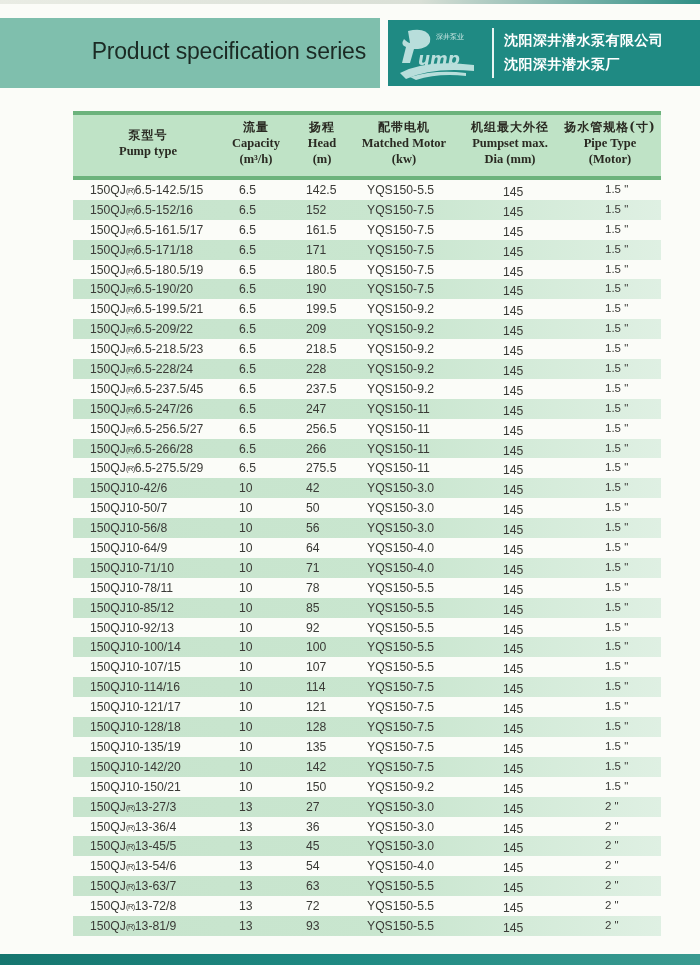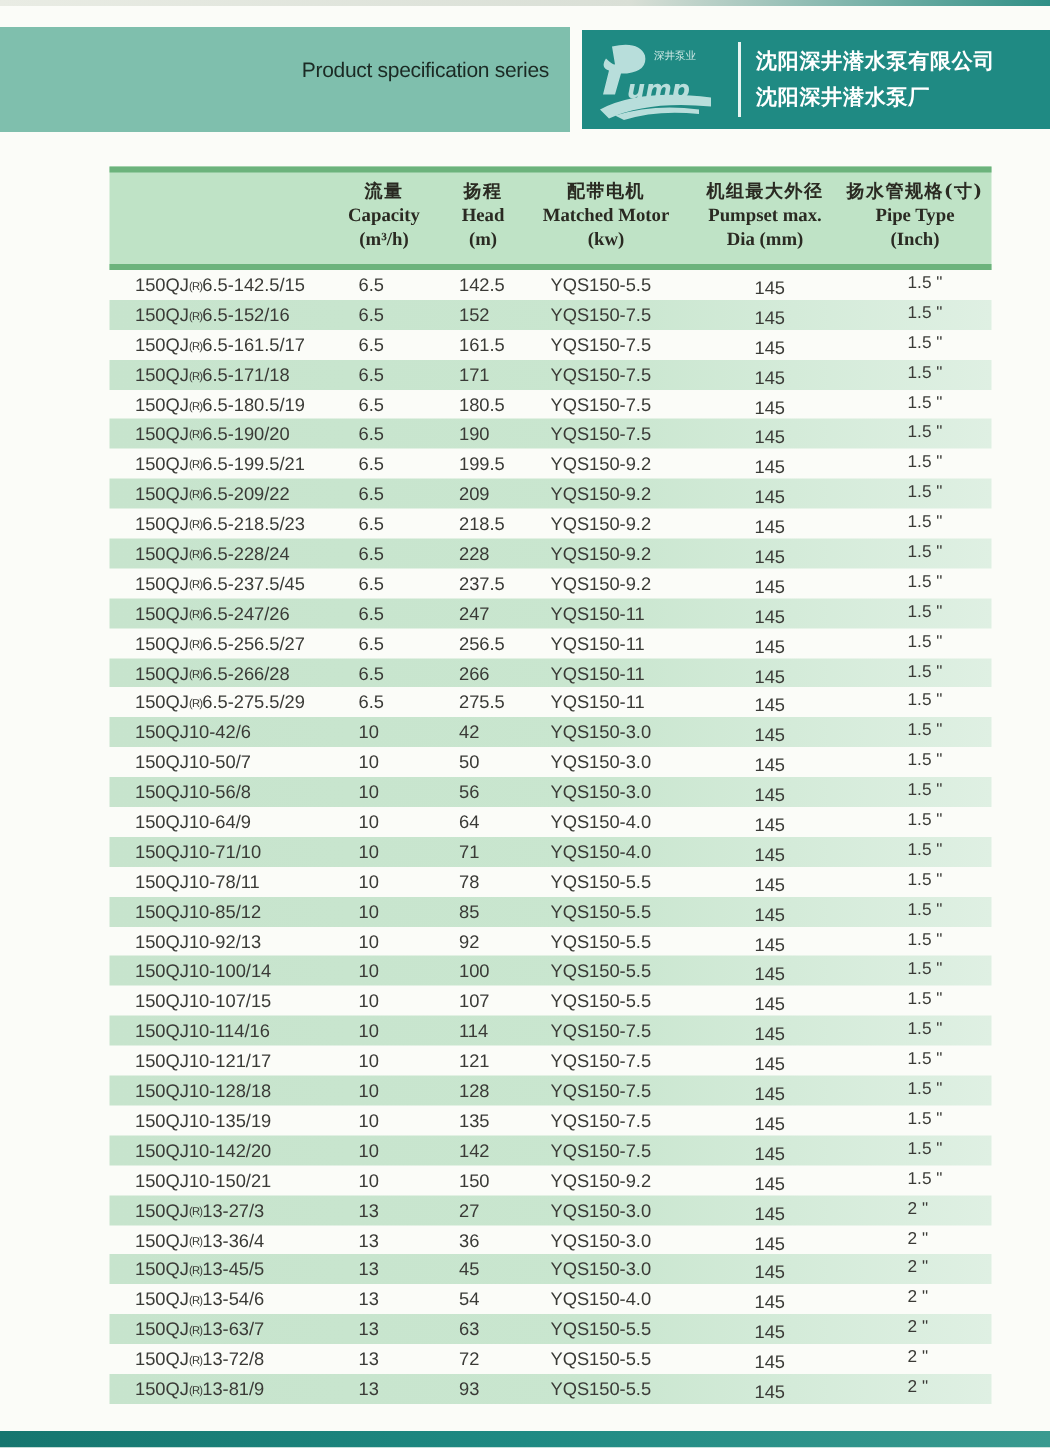--- a/index.html
+++ b/index.html
@@ -5,21 +5,21 @@
   * { box-sizing: border-box; margin: 0; padding: 0; }
   html, body { width: 700px; height: 965px; background: #fbfcf8; overflow: hidden; }
   body { font-family: "Liberation Sans", sans-serif; position: relative; }
 
   .top-edge { position: absolute; left: 0; top: 0; width: 700px; height: 4px;
     background: linear-gradient(90deg, #e9ece4 0%, #d9dfd6 60%, #2f8f86 100%); }
 
   .banner { position: absolute; left: 0; top: 18px; width: 700px; height: 70px; }
   .banner-left { position: absolute; left: 0; top: 0; width: 380px; height: 70px;
     background: #7fbfad; }
-  .banner-title { position: absolute; right: 14px; top: 20px; font-size: 14px; color: #1b2a24;
+  .banner-title { position: absolute; right: 14px; top: 20px; font-size: 23px; color: #1b2a24;
     font-family: "Liberation Sans", sans-serif; letter-spacing: -0.2px; }
   .banner-right { position: absolute; left: 388px; top: 2px; width: 312px; height: 66px;
     background: #1f8a83; }
   .logo { position: absolute; left: 8px; top: 5px; width: 82px; height: 56px; }
   .logo-divider { position: absolute; left: 104px; top: 8px; width: 2px; height: 50px; background: #e8f4f2; }
   .company-line { position: absolute; left: 116px; font-size: 14px; font-weight: bold; color: #ffffff;
     font-family: "DejaVu Sans", sans-serif; letter-spacing: 0.5px; text-align: right; }
   .company-line.l1 { top: 12px; }
   .company-line.l2 { top: 36px; }
 
@@ -69,20 +69,24 @@
       <text x="40" y="14" font-family="DejaVu Sans, sans-serif" font-size="7" fill="#cfe9e6">深井泵业</text>
     </svg>
     <div class="logo-divider"></div>
     <div class="company-line l1">沈阳深井潜水泵有限公司</div>
     <div class="company-line l2">沈阳深井潜水泵厂</div>
   </div>
 </div>
 
 <div class="table-wrap">
   <div class="thead">
+    <div class="th th-1">
+      <span class="cn">泵型号</span>
+      <span>Pump type</span>
+    </div>
     <div class="th th-2">
       <span class="cn">流量</span>
       <span style="display:block">Capacity</span>
       <span>(m³/h)</span>
     </div>
     <div class="th th-3">
       <span class="cn">扬程</span>
       <span style="display:block">Head</span>
       <span>(m)</span>
     </div>
@@ -92,21 +96,21 @@
       <span>Dia (mm)</span>
     </div>
     <div class="th th-4">
       <span class="cn">配带电机</span>
       <span style="display:block">Matched Motor</span>
       <span>(kw)</span>
     </div>
     <div class="th th-6">
       <span class="cn">扬水管规格(寸)</span>
       <span style="display:block">Pipe Type</span>
-      <span>(Inch)</span>
+      <span>(Motor)</span>
     </div>
   </div>
 
   <div id="tbody">
       <div class="row">
     <span class="cell c1"><span>150QJ</span><span class="r-mark">(R)</span><span>6.5-142.5/15</span></span>
     <span class="cell c2">6.5</span>
     <span class="cell c3">142.5</span>
     <span class="cell c4">YQS150-5.5</span>
     <span class="cell c5">145</span>

